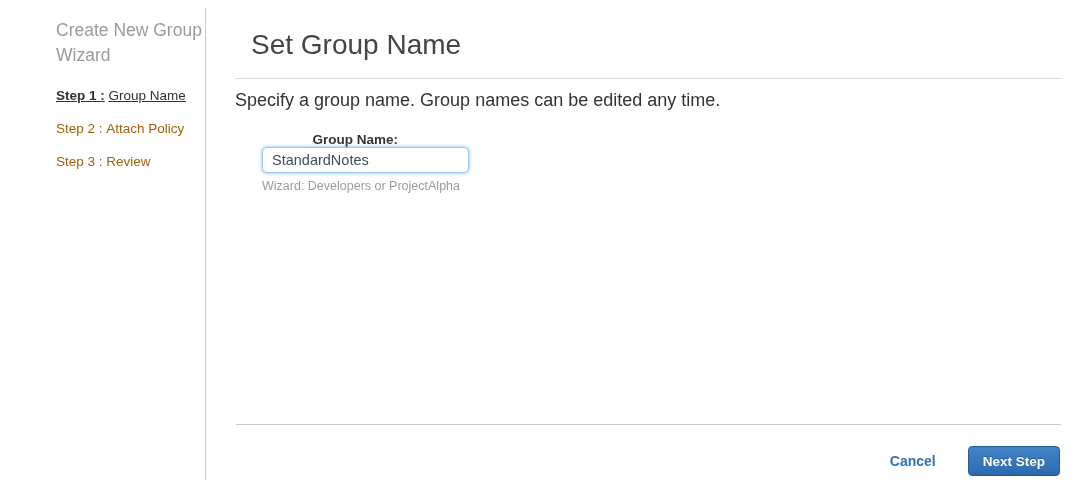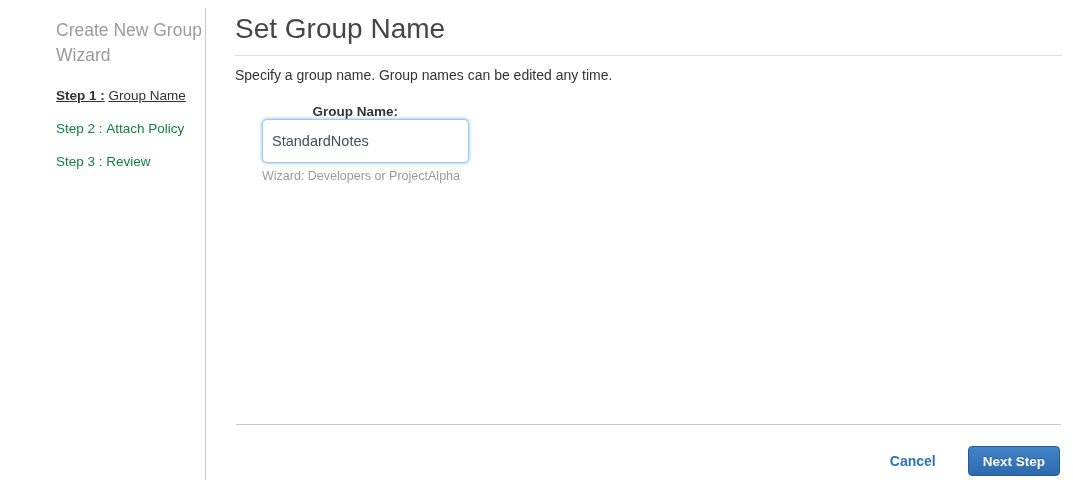--- a/index.html
+++ b/index.html
@@ -37,51 +37,51 @@
     line-height: 25px;
     font-weight: 400;
     color: #9b9b9b;
   }
   .step {
     position: absolute;
     left: 24px;
     font-size: 13.5px;
     line-height: 16px;
     white-space: nowrap;
-    color: #15803d;
+    color: #a16207;
   }
   .step.active { color: #333333; text-decoration: underline; }
   .step.active .step-prefix { font-weight: bold; }
   .step-label { margin-left: 0.28em; }
   .step-1 { top: 88px; }
   .step-2 { top: 121px; }
   .step-3 { top: 154px; }
 
   
   .main {
     position: absolute;
     left: 235px; top: 0;
     width: 827px;
   }
   .main-title {
-    margin: 0;
+    margin: 16px;
     padding-top: 12px;
     font-size: 28px;
     line-height: 34px;
     font-weight: 400;
     color: #454545;
   }
   .hr-top {
     border: 0;
     border-top: 1px solid #dcdcdc;
     margin: 9px 0 0 0;
   }
   .description {
     margin: 11px 0 0 0;
-    font-size: 14px;
+    font-size: 18px;
     color: #333333;
   }
   .form-row {
     display: flex;
     margin-top: 13px;
     flex-direction: column;
   }
   .form-label-col {
     width: 163px;
     text-align: right;
@@ -89,21 +89,21 @@
     font-size: 13.5px;
     font-weight: bold;
     color: #333333;
     flex: none;
   }
   .form-input-col {
     margin-left: 27px;
   }
   .group-name-input {
     width: 207px;
-    height: 44px;
+    height: 26px;
     padding: 0 9px;
     border: 1px solid #9ec8ef;
     border-radius: 5px;
     box-shadow: 0 0 3px 1px rgba(111, 175, 236, 0.55);
     outline: none;
     font-family: "Liberation Sans", sans-serif;
     font-size: 14.5px;
     color: #3f4f5f;
     background: #ffffff;
   }

